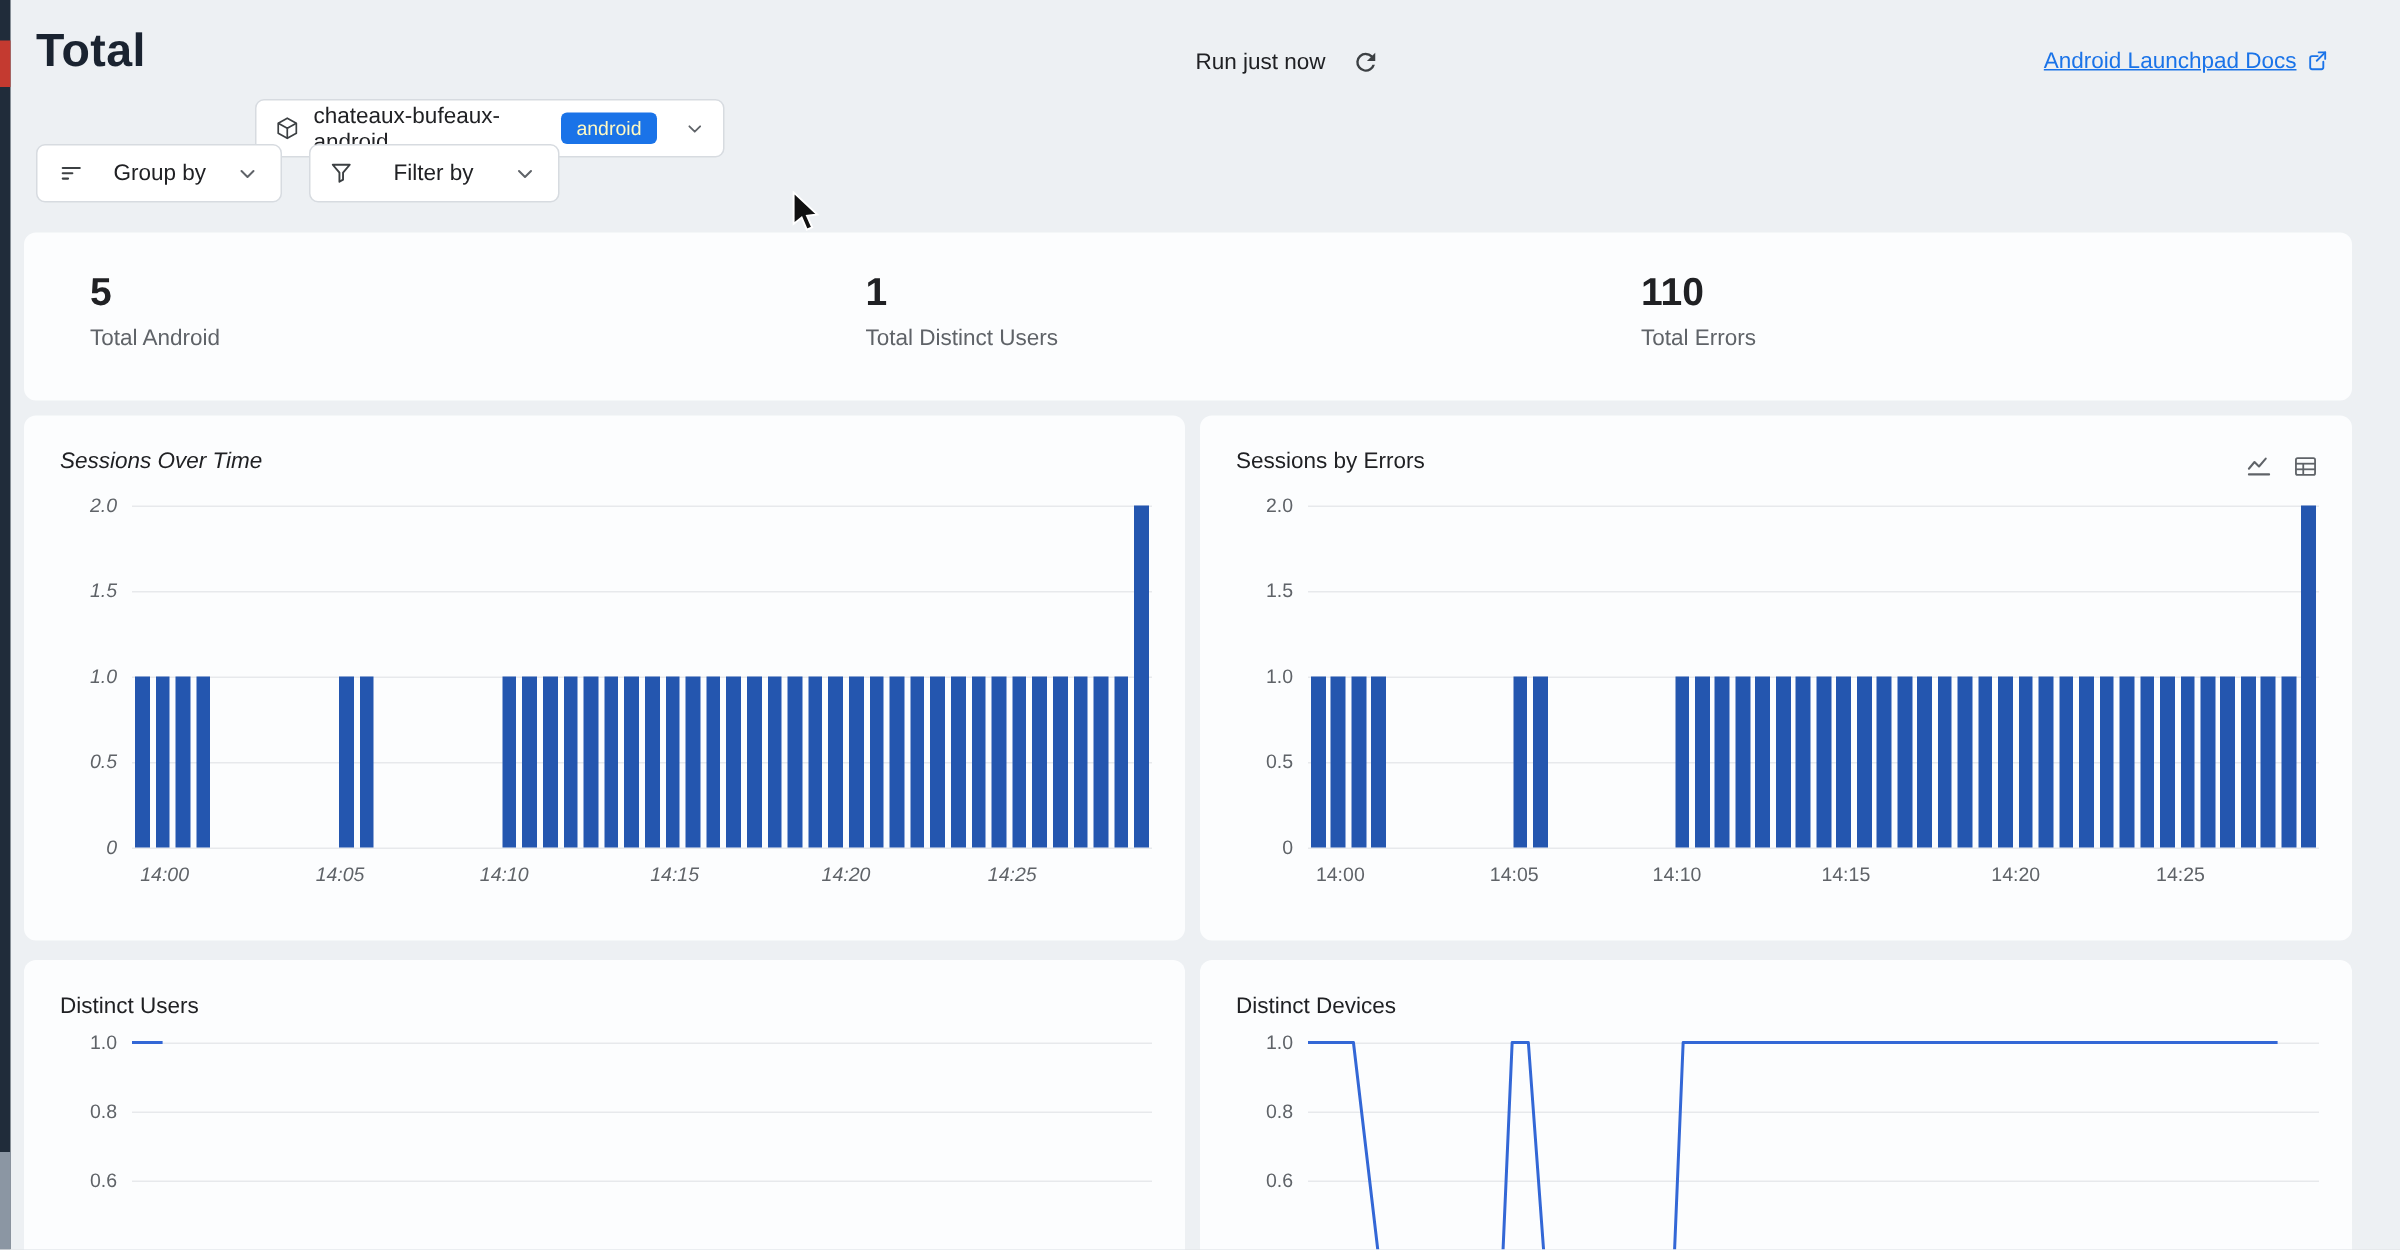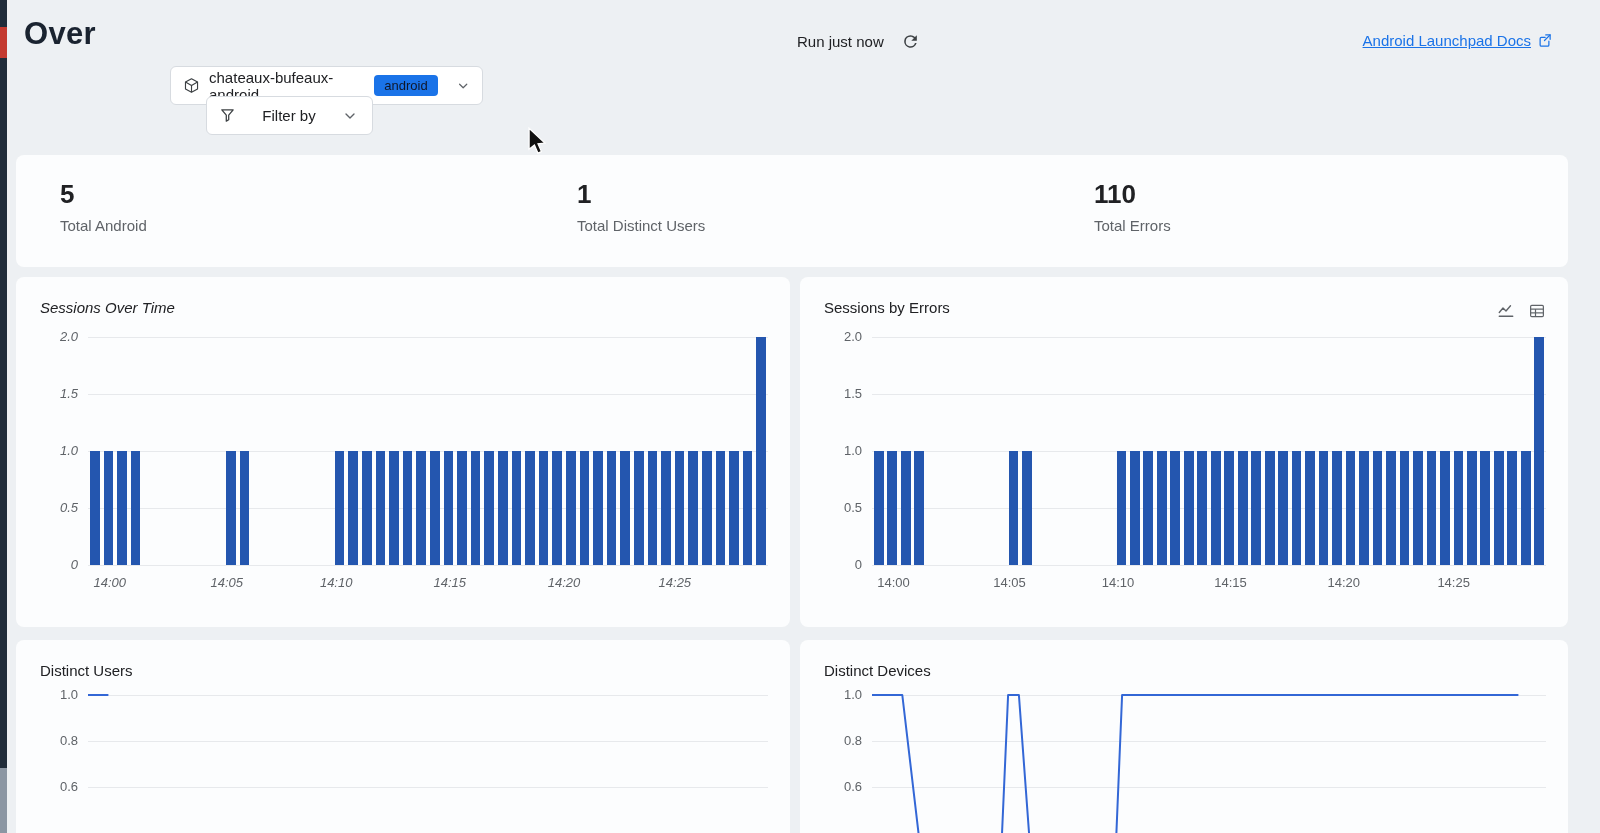--- a/index.html
+++ b/index.html
@@ -16,21 +16,21 @@
   
   .home-title{position:absolute;left:24px;top:16px;font-size:31px;font-weight:800;color:#1a2330;letter-spacing:.3px;}
   .selectbox{
     position:absolute;top:22px;height:39px;background:#ffffff;border:1px solid #d7dbe0;
     border-radius:6px;display:flex;align-items:center;box-sizing:border-box;
     font-size:15px;color:#202124;cursor:pointer;
   }
   #app-select{left:170px;width:313px;padding:0 12px;gap:9px;margin-top:44px;}
   #app-select .grow{flex:1;}
   #date-select{left:517px;width:263px;padding:0 14px;justify-content:space-between;}
-  .badge{background:#1a73e8;color:#0f172a;font-size:13px;line-height:13px;padding:4px 10px;border-radius:4px;}
+  .badge{background:#1a73e8;color:#fef9c3;font-size:13px;line-height:13px;padding:4px 10px;border-radius:4px;}
   #run-row{position:absolute;left:797px;top:22px;height:39px;display:flex;align-items:center;gap:17px;font-size:15px;color:#202124;}
   #docs-link{
     position:absolute;right:48px;top:32px;display:flex;align-items:center;gap:6px;
     color:#1a73e8;font-size:15px;text-decoration:underline;cursor:pointer;
   }
   
   .tool-btn{
     position:absolute;top:96px;height:39px;background:#ffffff;border:1px solid #d7dbe0;border-radius:6px;
     display:flex;align-items:center;justify-content:space-between;box-sizing:border-box;
     font-size:15px;color:#202124;padding:0 14px;cursor:pointer;
@@ -70,21 +70,21 @@
 </style>
 </head>
 <body>
 
 <div id="app">
 
   <div class="edge-strip"></div>
   <div class="edge-red"></div>
   <div class="edge-light"></div>
 
-  <div class="home-title">Over</div>
+  <div class="home-title">Total</div>
 
   <div class="selectbox" id="app-select">
     <svg class="icon" width="19" height="19" viewBox="0 0 24 24" fill="none" stroke="#3c4043" stroke-width="1.6" stroke-linejoin="round">
       <path d="M12 2.5 L20.5 7.2 V16.8 L12 21.5 L3.5 16.8 V7.2 Z"></path>
       <path d="M3.5 7.2 L12 12 L20.5 7.2"></path>
       <path d="M12 12 V21.5"></path>
     </svg>
     <span>chateaux-bufeaux-android</span>
     <span class="badge">android</span>
     <span class="grow"></span>
@@ -103,20 +103,31 @@
 
   <div id="docs-link">
     <span>Android Launchpad Docs</span>
     <svg class="icon" width="15" height="15" viewBox="0 0 24 24" fill="none" stroke="#1a73e8" stroke-width="2" stroke-linecap="round" stroke-linejoin="round">
       <path d="M19 13v6a2 2 0 0 1-2 2H7a2 2 0 0 1-2-2V9a2 2 0 0 1 2-2h6"></path>
       <path d="M14 3h7v7"></path>
       <path d="M21 3l-9 9"></path>
     </svg>
   </div>
 
+  <div class="tool-btn" id="group-btn">
+    <svg class="icon" width="17" height="17" viewBox="0 0 24 24" fill="none" stroke="#3c4043" stroke-width="2" stroke-linecap="round">
+      <path d="M4 7h16"></path>
+        <path d="M4 12h9"></path>
+        <path d="M4 17h5"></path>
+    </svg>
+    <span>Group by</span>
+    <svg class="icon" width="16" height="16" viewBox="0 0 24 24" fill="none" stroke="#5f6368" stroke-width="2" stroke-linecap="round" stroke-linejoin="round">
+      <path d="M6 9l6 6 6-6"></path>
+    </svg>
+  </div>
 
   <div class="tool-btn" id="filter-btn">
     <svg class="icon" width="17" height="17" viewBox="0 0 24 24" fill="none" stroke="#3c4043" stroke-width="1.8" stroke-linejoin="round">
       <path d="M4 4h16l-6.3 7.5V18l-3.4 2v-8.5L4 4z"></path>
     </svg>
     <span>Filter by</span>
     <svg class="icon" width="16" height="16" viewBox="0 0 24 24" fill="none" stroke="#5f6368" stroke-width="2" stroke-linecap="round" stroke-linejoin="round">
       <path d="M6 9l6 6 6-6"></path>
     </svg>
   </div>

